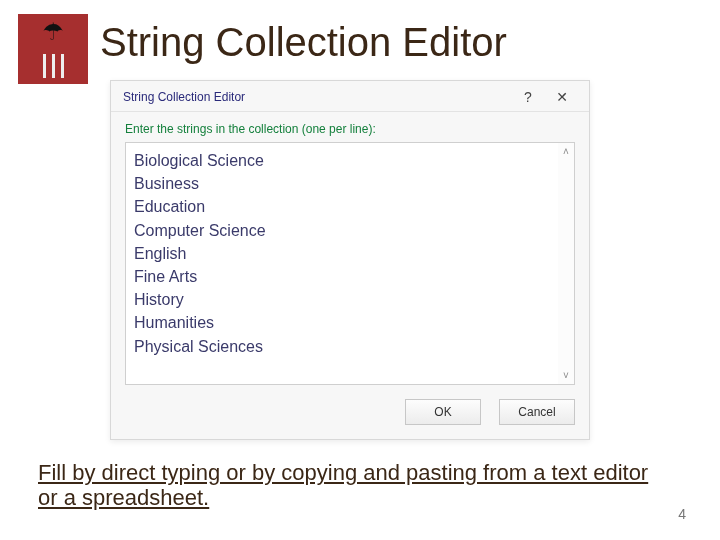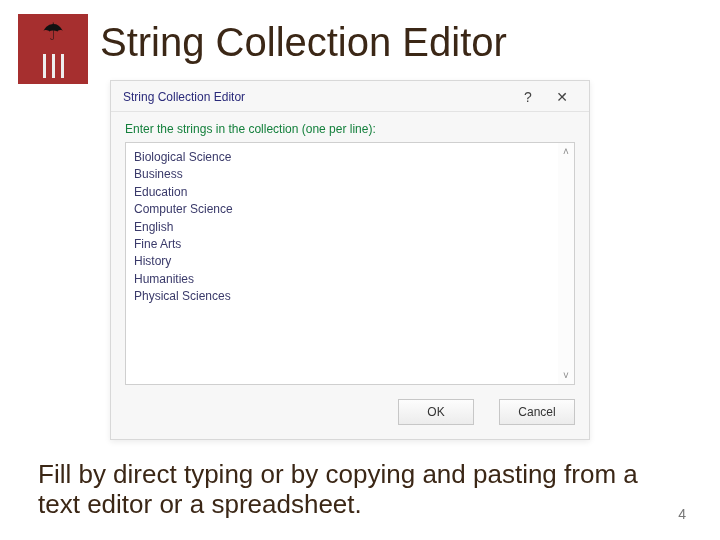--- a/index.html
+++ b/index.html
@@ -92,21 +92,21 @@
     flex: 1;
     border: 1px solid #cfcfcf;
     background: #fff;
     position: relative;
     display: flex;
   }
   .textarea-content {
     flex: 1;
     padding: 6px 8px;
     font-family: "Segoe UI", Tahoma, sans-serif;
-    font-size: 12px;
+    font-size: 16px;
     color: #3a3a6a;
     white-space: pre;
     overflow: hidden;
     line-height: 1.45;
   }
   .textarea-content .caret {
     display: inline-block;
     width: 1px;
     height: 12px;
     background: #333;
@@ -122,40 +122,41 @@
   }
   .scroll-arrow {
     font-size: 10px;
     color: #888;
     text-align: center;
     padding: 3px 0;
   }
   .button-row {
     display: flex;
     justify-content: flex-end;
-    gap: 25px;
+    gap: 18px;
     padding: 14px;
   }
   .btn {
     min-width: 76px;
     padding: 5px 14px;
     font-size: 12px;
     color: #333;
     background: linear-gradient(#fdfdfd, #ececec);
     border: 1px solid #c7c7c7;
     text-align: center;
   }
   .caption {
     position: absolute;
     left: 38px;
     top: 460px;
     width: 620px;
-    font-size: 26px;
+    font-size: 22px;
     line-height: 1.15;
     color: #3b2716;
+    text-decoration: underline;
   }
   .page-num {
     position: absolute;
     right: 34px;
     bottom: 18px;
     font-size: 14px;
     color: #777;
   }
 </style>
 </head>

